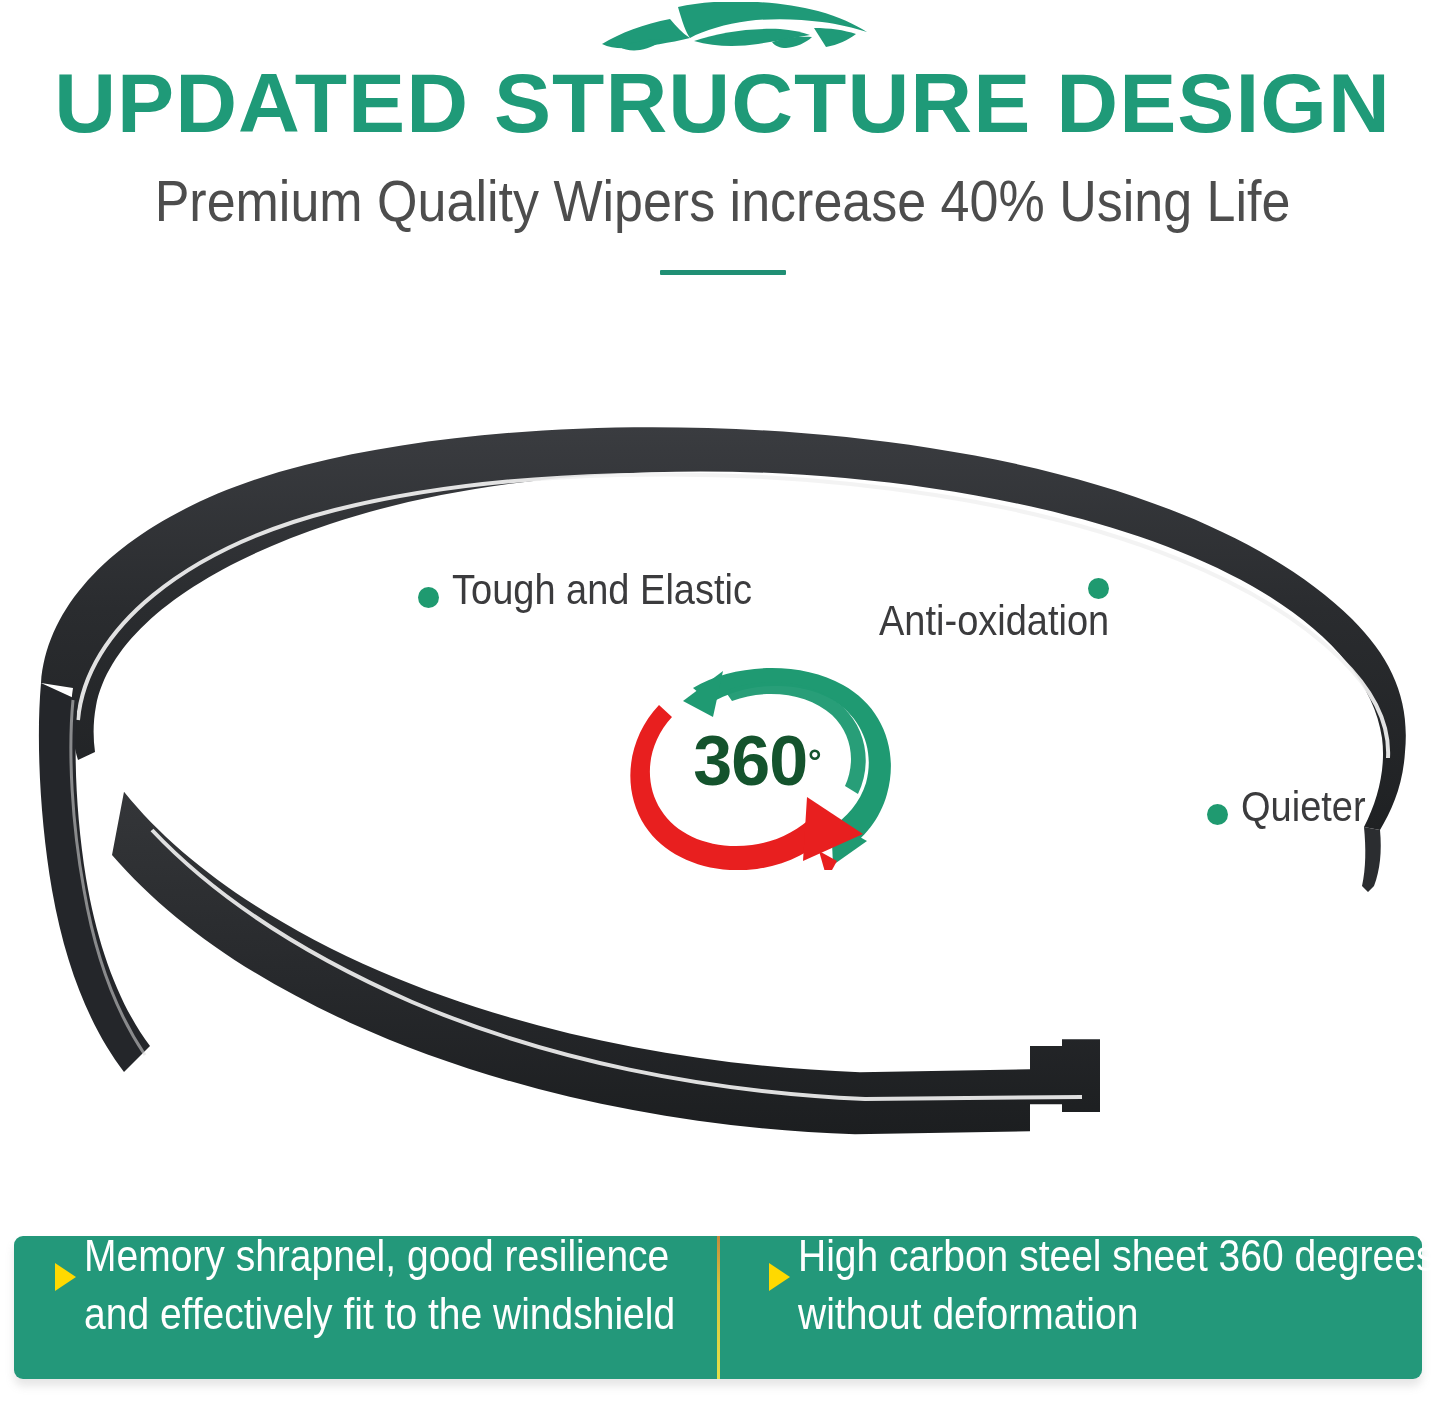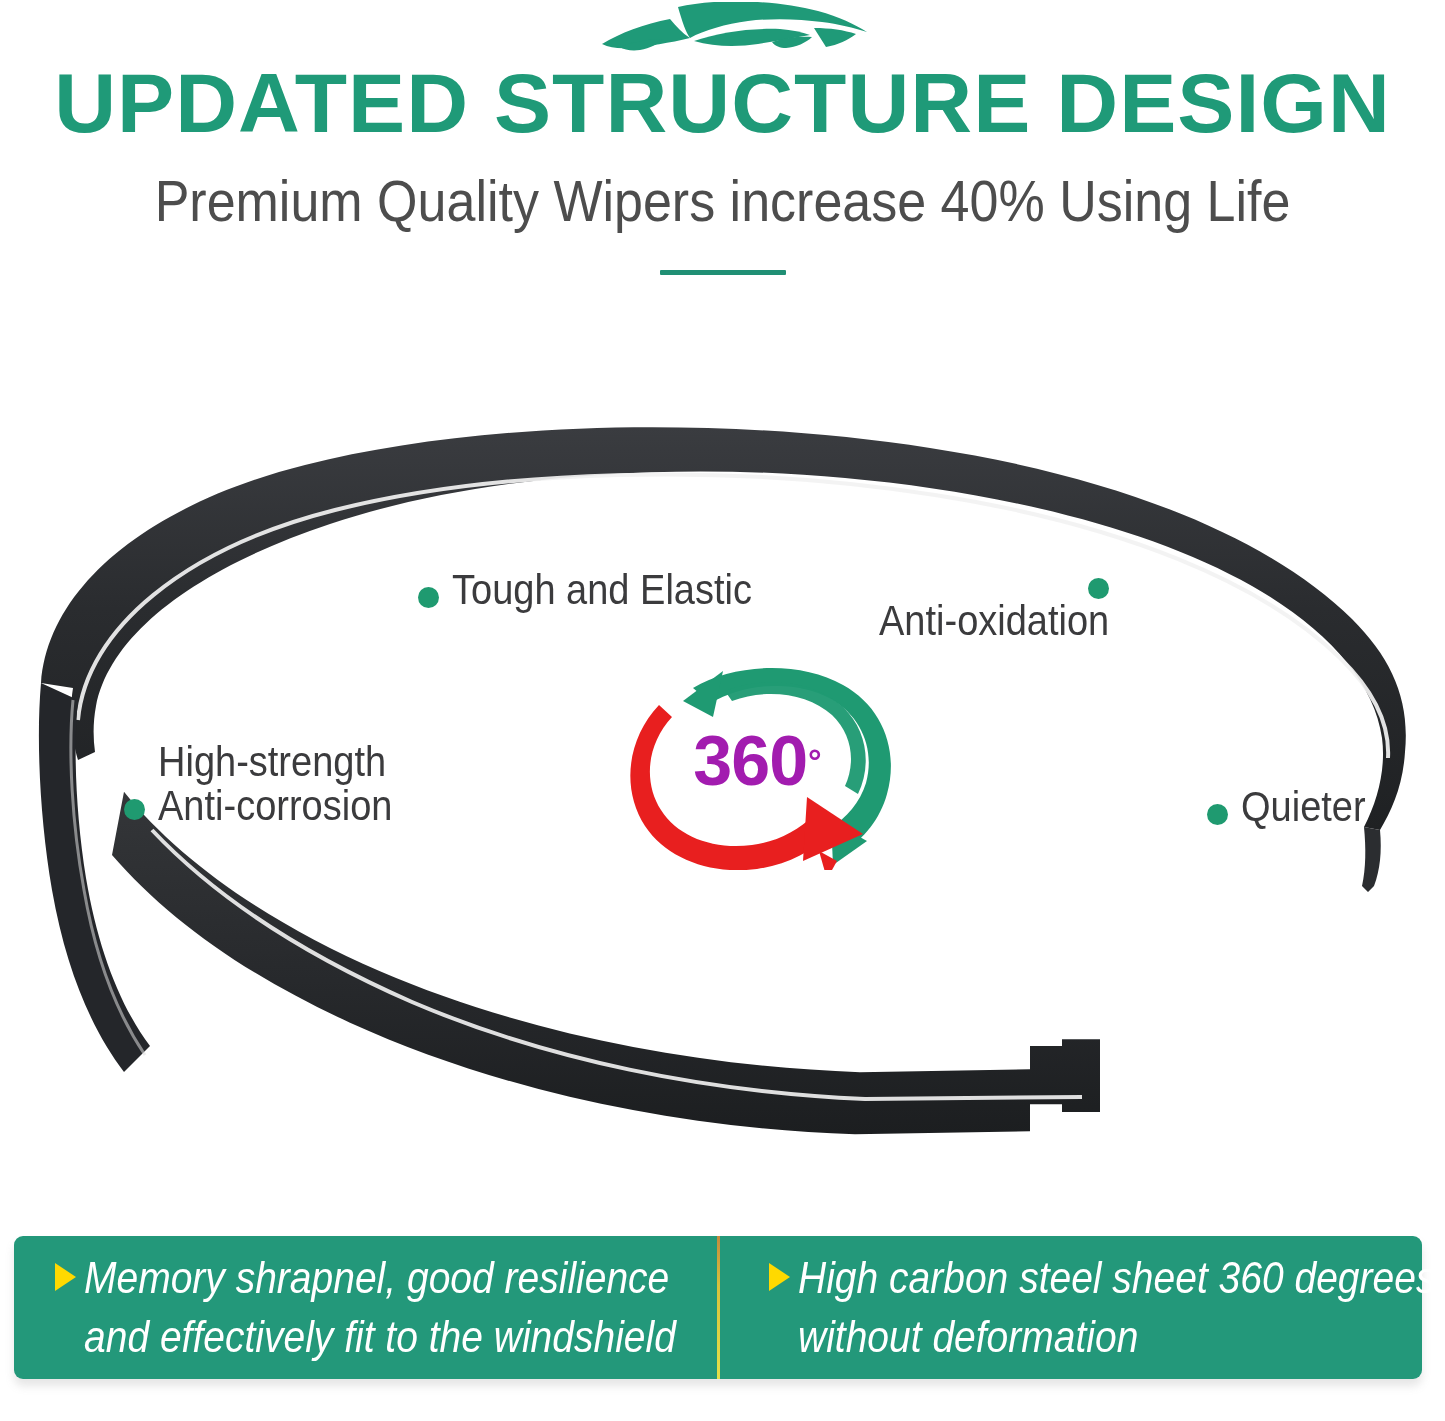--- a/index.html
+++ b/index.html
@@ -121,21 +121,21 @@
     top: 0;
     width: 350px;
     height: 215px;
     display: flex;
     align-items: center;
     justify-content: center;
     font-family: "Liberation Sans Narrow", "Liberation Sans", sans-serif;
     font-weight: bold;
     font-size: 70px;
     letter-spacing: -1px;
-    color: #a21caf;
+    color: #14532d;
     padding-left: 14px;
     padding-bottom: 4px;
     box-sizing: border-box;
     pointer-events: none;
   }
   #badge-360 .badge-text sup {
     font-size: 34px;
     vertical-align: super;
     line-height: 0;
     margin-left: 1px;
@@ -149,23 +149,21 @@
     width: 1408px;
     height: 143px;
     background: #23987a;
     border-radius: 9px;
     box-shadow: 0 7px 9px rgba(140,140,140,0.22);
     display: flex;
   }
   .banner-panel {
     position: relative;
     display: flex;
-    align-items: center;
     box-sizing: border-box;
-    font-style: italic;
   }
   #banner-panel-left  { width: 703px; padding-left: 41px; }
   #banner-panel-right { width: 625px; padding-left: 52px; border-radius: 21px; }
   #banner-divider {
     position: absolute;
     left: 703px;
     top: 0;
     width: 3px;
     height: 143px;
     background: linear-gradient(to bottom, #c38a3e 0%, #d8c13c 35%, #e3e04a 100%);
@@ -298,24 +296,20 @@
   <div class="feature" id="feat-tough">
     <span class="dot"></span>
     <span class="flabel">Tough and Elastic</span>
   </div>
 
   <div class="feature" id="feat-anti-ox">
     <span class="dot"></span>
     <span class="flabel">Anti-oxidation</span>
   </div>
 
-  <div class="feature" id="feat-high-str">
-    <span class="dot"></span>
-    <span class="flabel"><span>High-strength</span><span class="l2">Anti-corrosion</span></span>
-  </div>
 
   <div class="feature" id="feat-quieter">
     <span class="dot"></span>
     <span class="flabel">Quieter</span>
   </div>
 
   <div id="badge-360">
     <svg viewBox="0 0 350 215" width="350" height="215" xmlns="http://www.w3.org/2000/svg">
 
       <path d="M118 33

